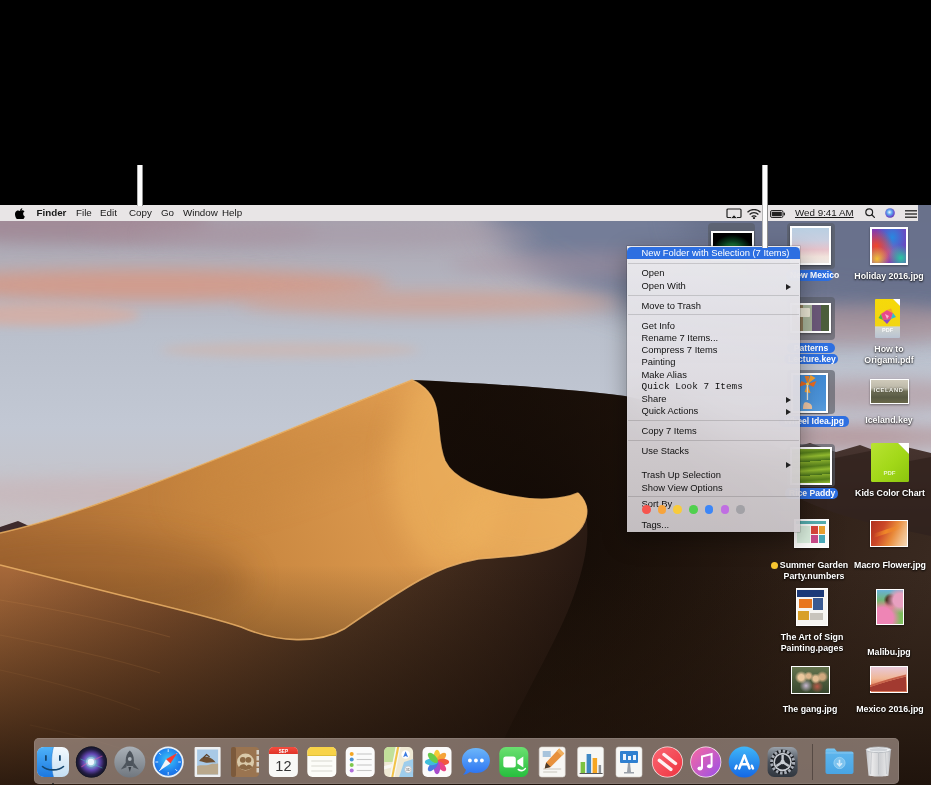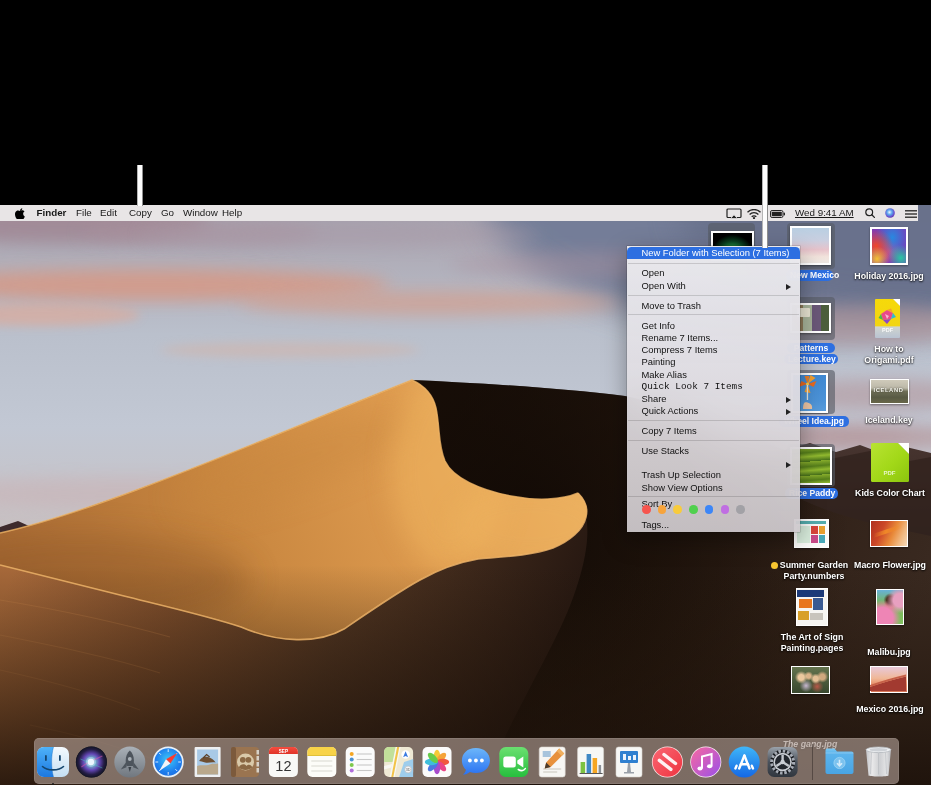--- a/index.html
+++ b/index.html
@@ -328,21 +328,21 @@
   <div class="lbl" style="left:858px;top:632px;width:62px;margin-top:15px;">Malibu.jpg</div>
 
   <div class="thumb" style="left:790.5px;top:665.5px;width:37px;height:26px;border-width:1.5px;background:
       radial-gradient(circle at 25% 40%, #ecc89e 0%, #ecc89e 9%, rgba(236,200,158,0) 20%),
       radial-gradient(circle at 45% 35%, #dcb48a 0%, #dcb48a 8%, rgba(220,180,138,0) 18%),
       radial-gradient(circle at 64% 45%, #e4c096 0%, #e4c096 9%, rgba(228,192,150,0) 19%),
       radial-gradient(circle at 82% 38%, #d0a87e 0%, #d0a87e 8%, rgba(208,168,126,0) 17%),
       radial-gradient(circle at 38% 72%, #c8b8d0 0%, rgba(200,184,208,0) 22%),
       radial-gradient(circle at 68% 75%, #b85848 0%, rgba(184,88,72,0) 20%),
       linear-gradient(180deg,#64744e 0%,#4a5a3c 55%,#39482e 100%);"></div>
-  <div class="lbl" style="left:776px;top:739px;width:68px;font-style:italic;">The gang.jpg</div>
+  <div class="lbl" style="left:776px;top:704px;width:68px;">The gang.jpg</div>
 
   <div class="thumb" style="left:870px;top:665.5px;width:36px;height:25px;border-width:1.5px;background:linear-gradient(180deg,#e8c8d8 0%,#f0b898 45%,#e89068 70%,#d87858 100%);"></div>
   <svg class="abs" style="left:870px;top:665.5px" width="36" height="25" viewBox="0 0 36 25">
     <path d="M0,25 L0,21 C12,17 24,13 36,10.5 L36,25 Z" fill="#a23a30"></path>
     <path d="M0,21 C12,17 24,13 36,10.5 L36,8.5 C24,11 12,15 0,19 Z" fill="#c66048"></path>
   </svg>
   <div class="lbl" style="left:846px;top:704px;width:88px;">Mexico 2016.jpg</div>
 </div>
 
 <div id="ctxmenu" class="abs" style="left:627px;top:246.4px;width:173px;height:286px;background:linear-gradient(180deg,rgba(237,236,239,.96) 0%,rgba(227,225,230,.94) 35%,rgba(219,215,219,.93) 70%,rgba(210,205,209,.92) 100%);backdrop-filter:blur(22px) saturate(1.4);border-radius:0;box-shadow:0 0 0 .5px rgba(0,0,0,.25),0 8px 22px rgba(0,0,0,.35);z-index:40;">

